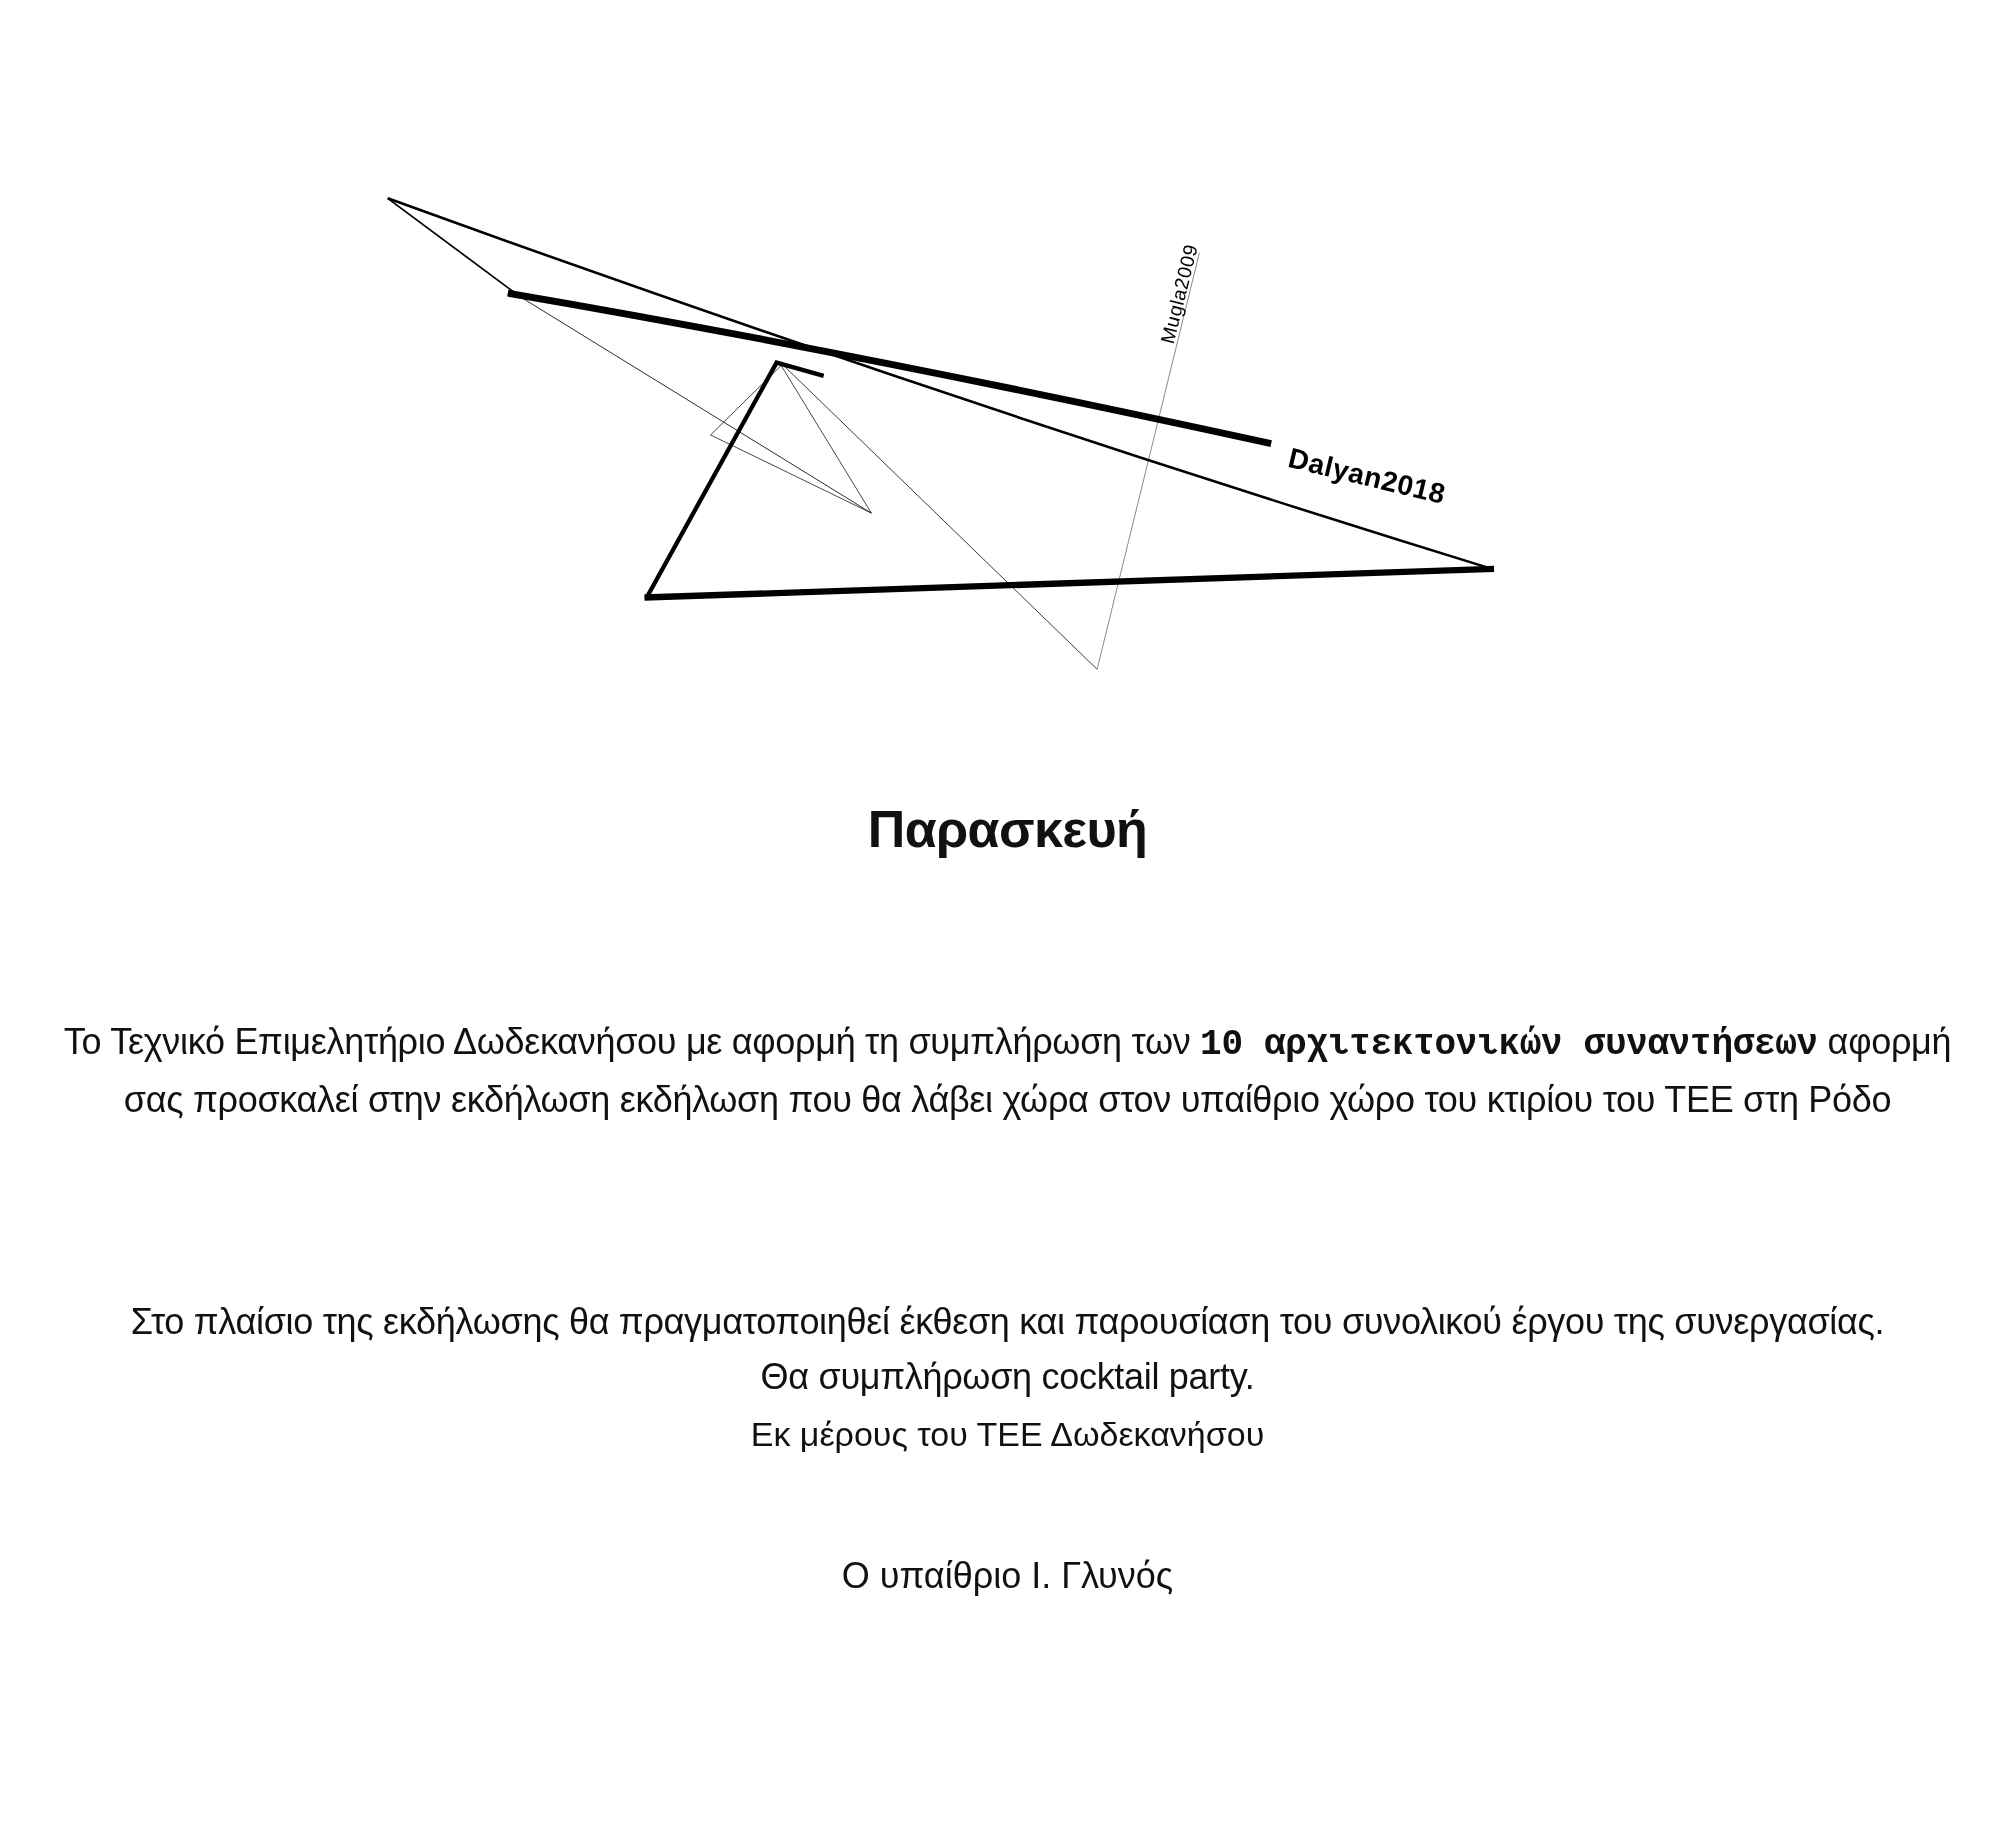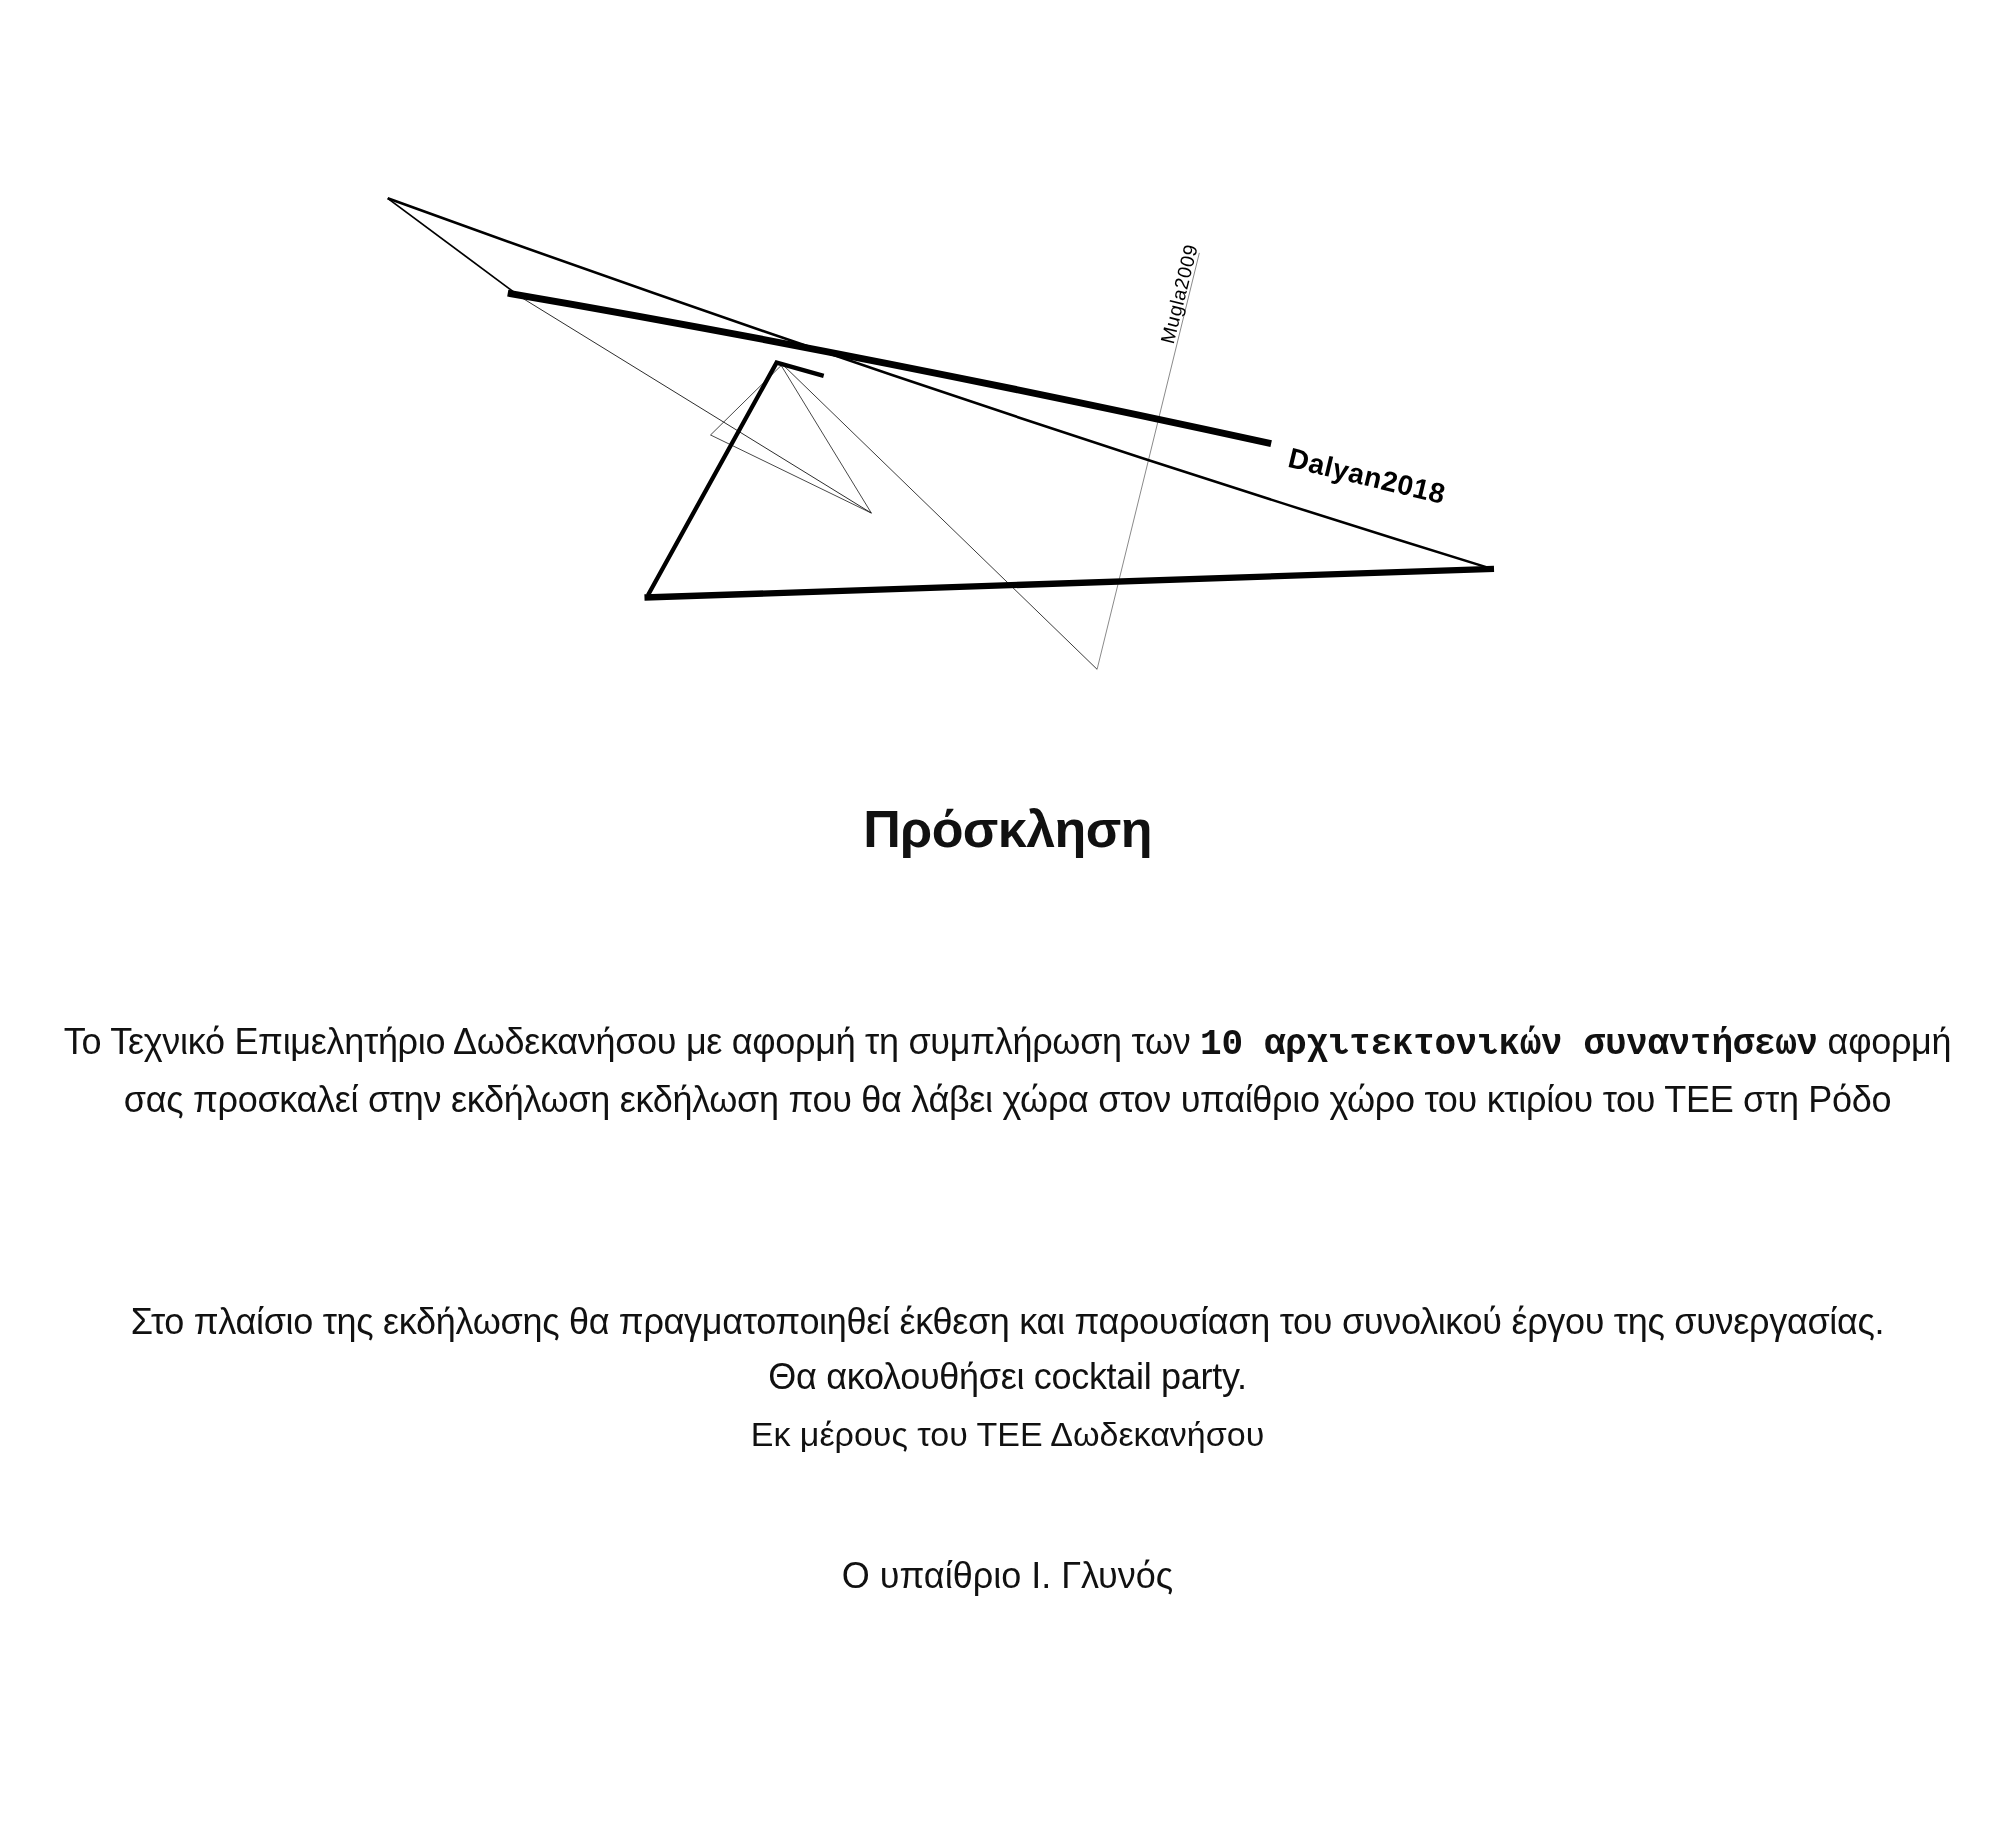--- a/index.html
+++ b/index.html
@@ -74,29 +74,29 @@
 
   <path d="M884,510 Q1490,614 2213,772" stroke="#000" stroke-width="12" fill="none" stroke-linecap="butt"></path>
 
   <path d="M1434,654 L1352,631 L1128,1036" stroke="#000" stroke-width="7.5" fill="none" stroke-linejoin="miter"></path>
   <path d="M1122,1040 L2601,990" stroke="#000" stroke-width="11" fill="none"></path>
 
   <text transform="translate(2043,600) rotate(-76)" class="mugla-label-text">Mugla2009</text>
   <text transform="translate(2240,812) rotate(13.5)" class="dalyan-label-text">Dalyan2018</text>
 </svg>
 
-<div class="textline page-title">Πρόσκληση</div>
+<div class="textline page-title">Παρασκευή</div>
 
 <div class="para p1">
   <div>
     <span>Το Τεχνικό Επιμελητήριο Δωδεκανήσου με αφορμή τη συμπλήρωση των </span><span class="bold-inline">10 αρχιτεκτονικών συναντήσεων</span><span> αφορμή</span>
   </div>
   <div>σας προσκαλεί στην εκδήλωση εκδήλωση που θα λάβει χώρα στον υπαίθριο χώρο του κτιρίου του ΤΕΕ στη Ρόδο</div>
 </div>
 
 <div class="para p2">
   <div>Στο πλαίσιο της εκδήλωσης θα πραγματοποιηθεί έκθεση και παρουσίαση του συνολικού έργου της συνεργασίας.</div>
-  <div>Θα ακολουθήσει cocktail party.</div>
+  <div>Θα συμπλήρωση cocktail party.</div>
 </div>
 
 <div class="textline signoff-1">Εκ μέρους του ΤΕΕ Δωδεκανήσου</div>
 <div class="textline signoff-2">Ο υπαίθριο Ι. Γλυνός</div>
 
 
 </body></html>

